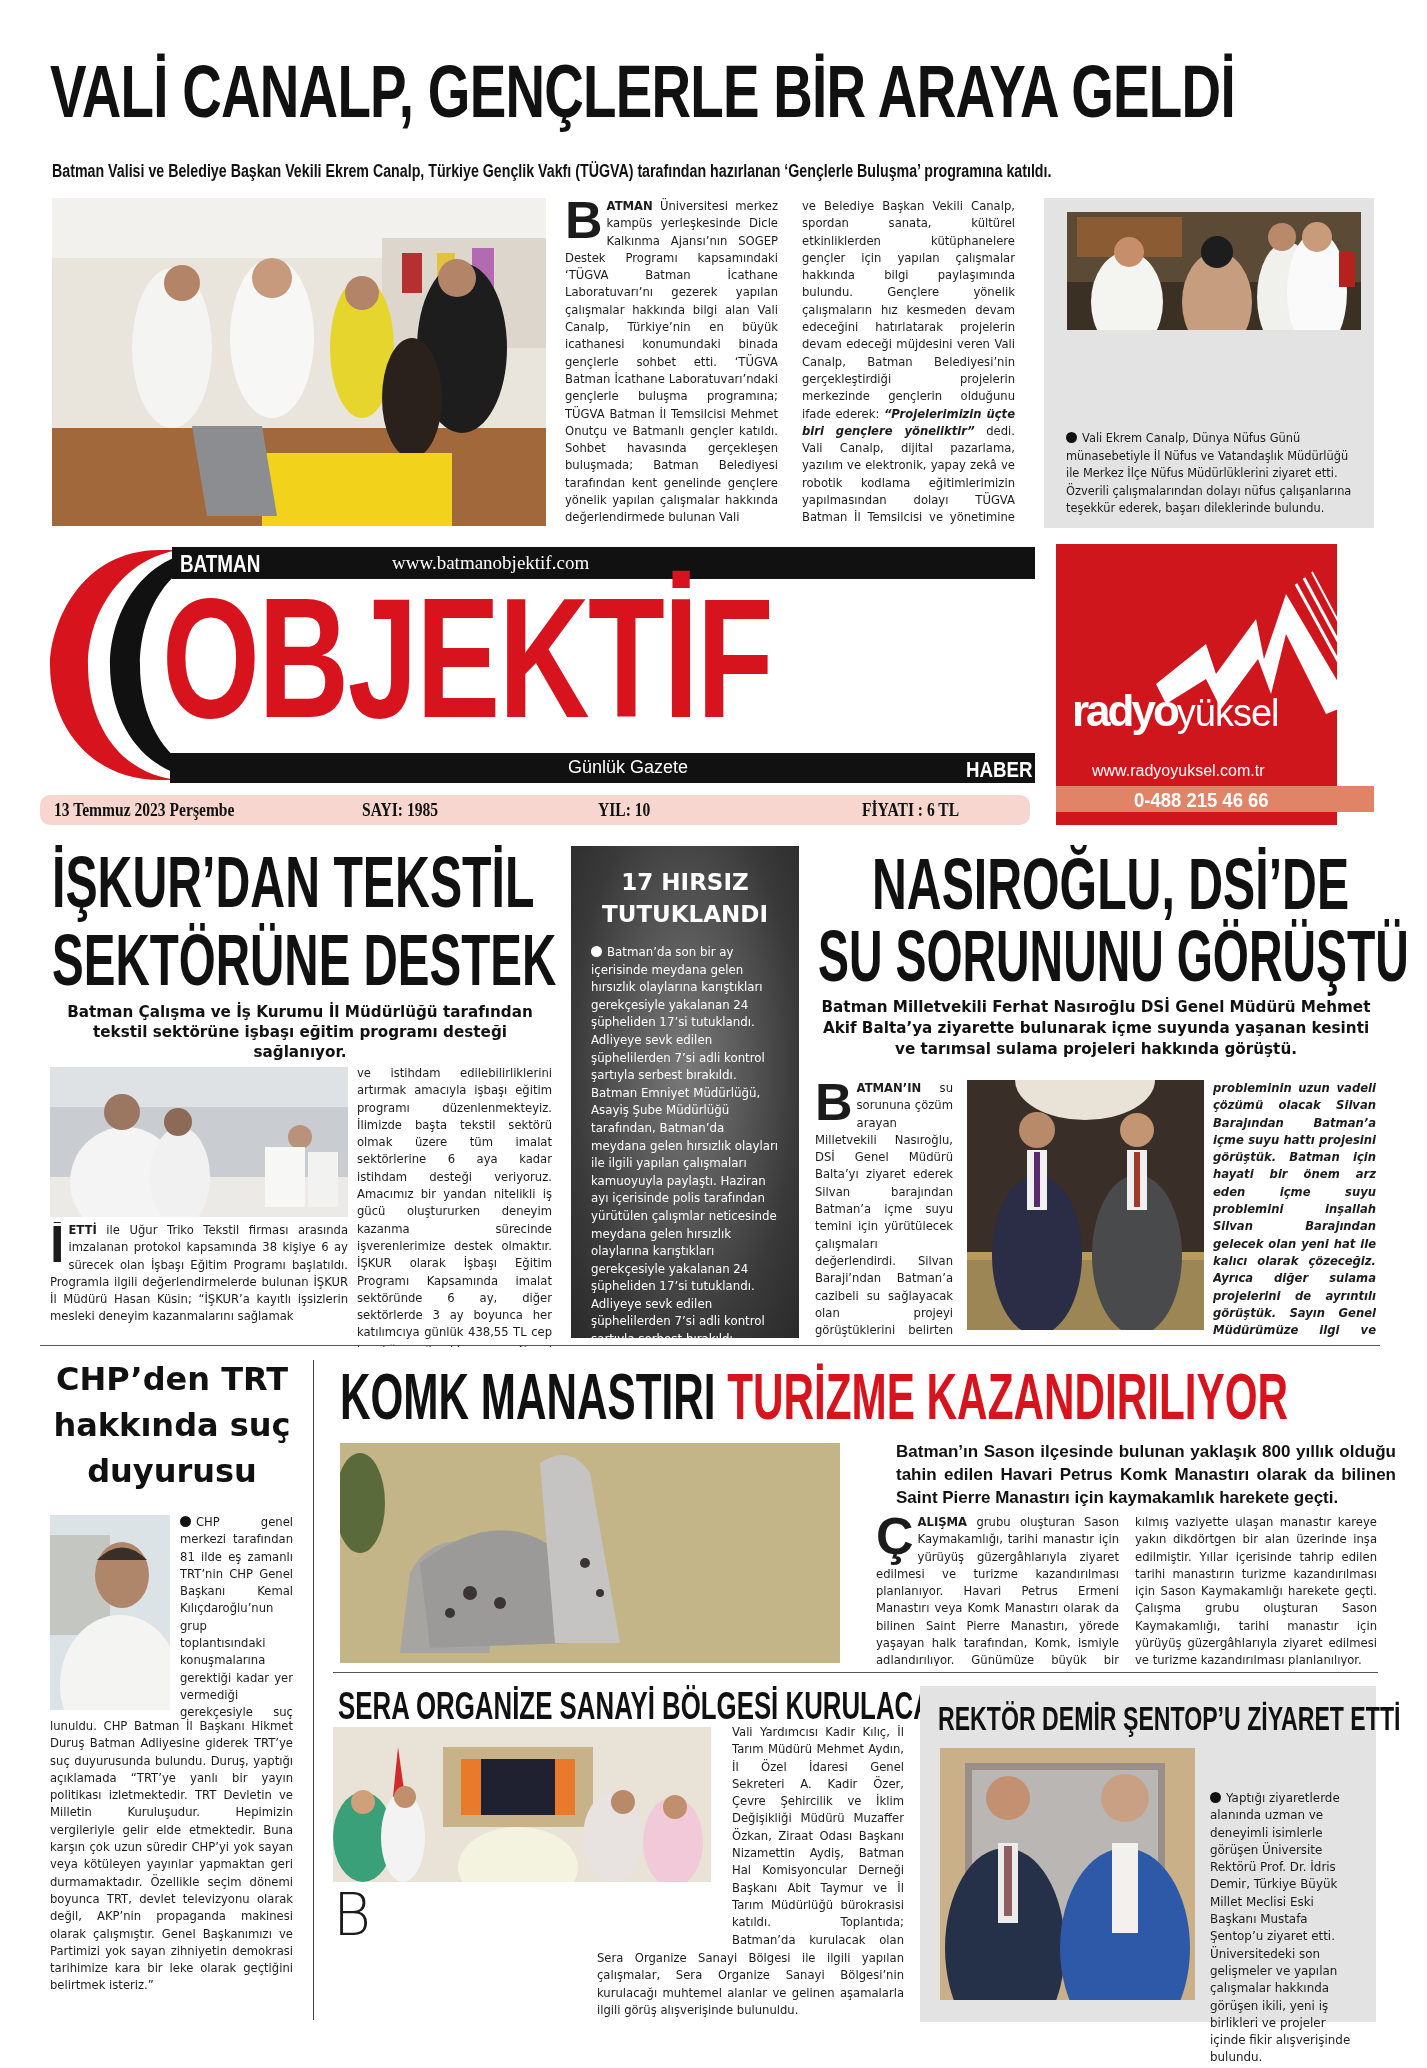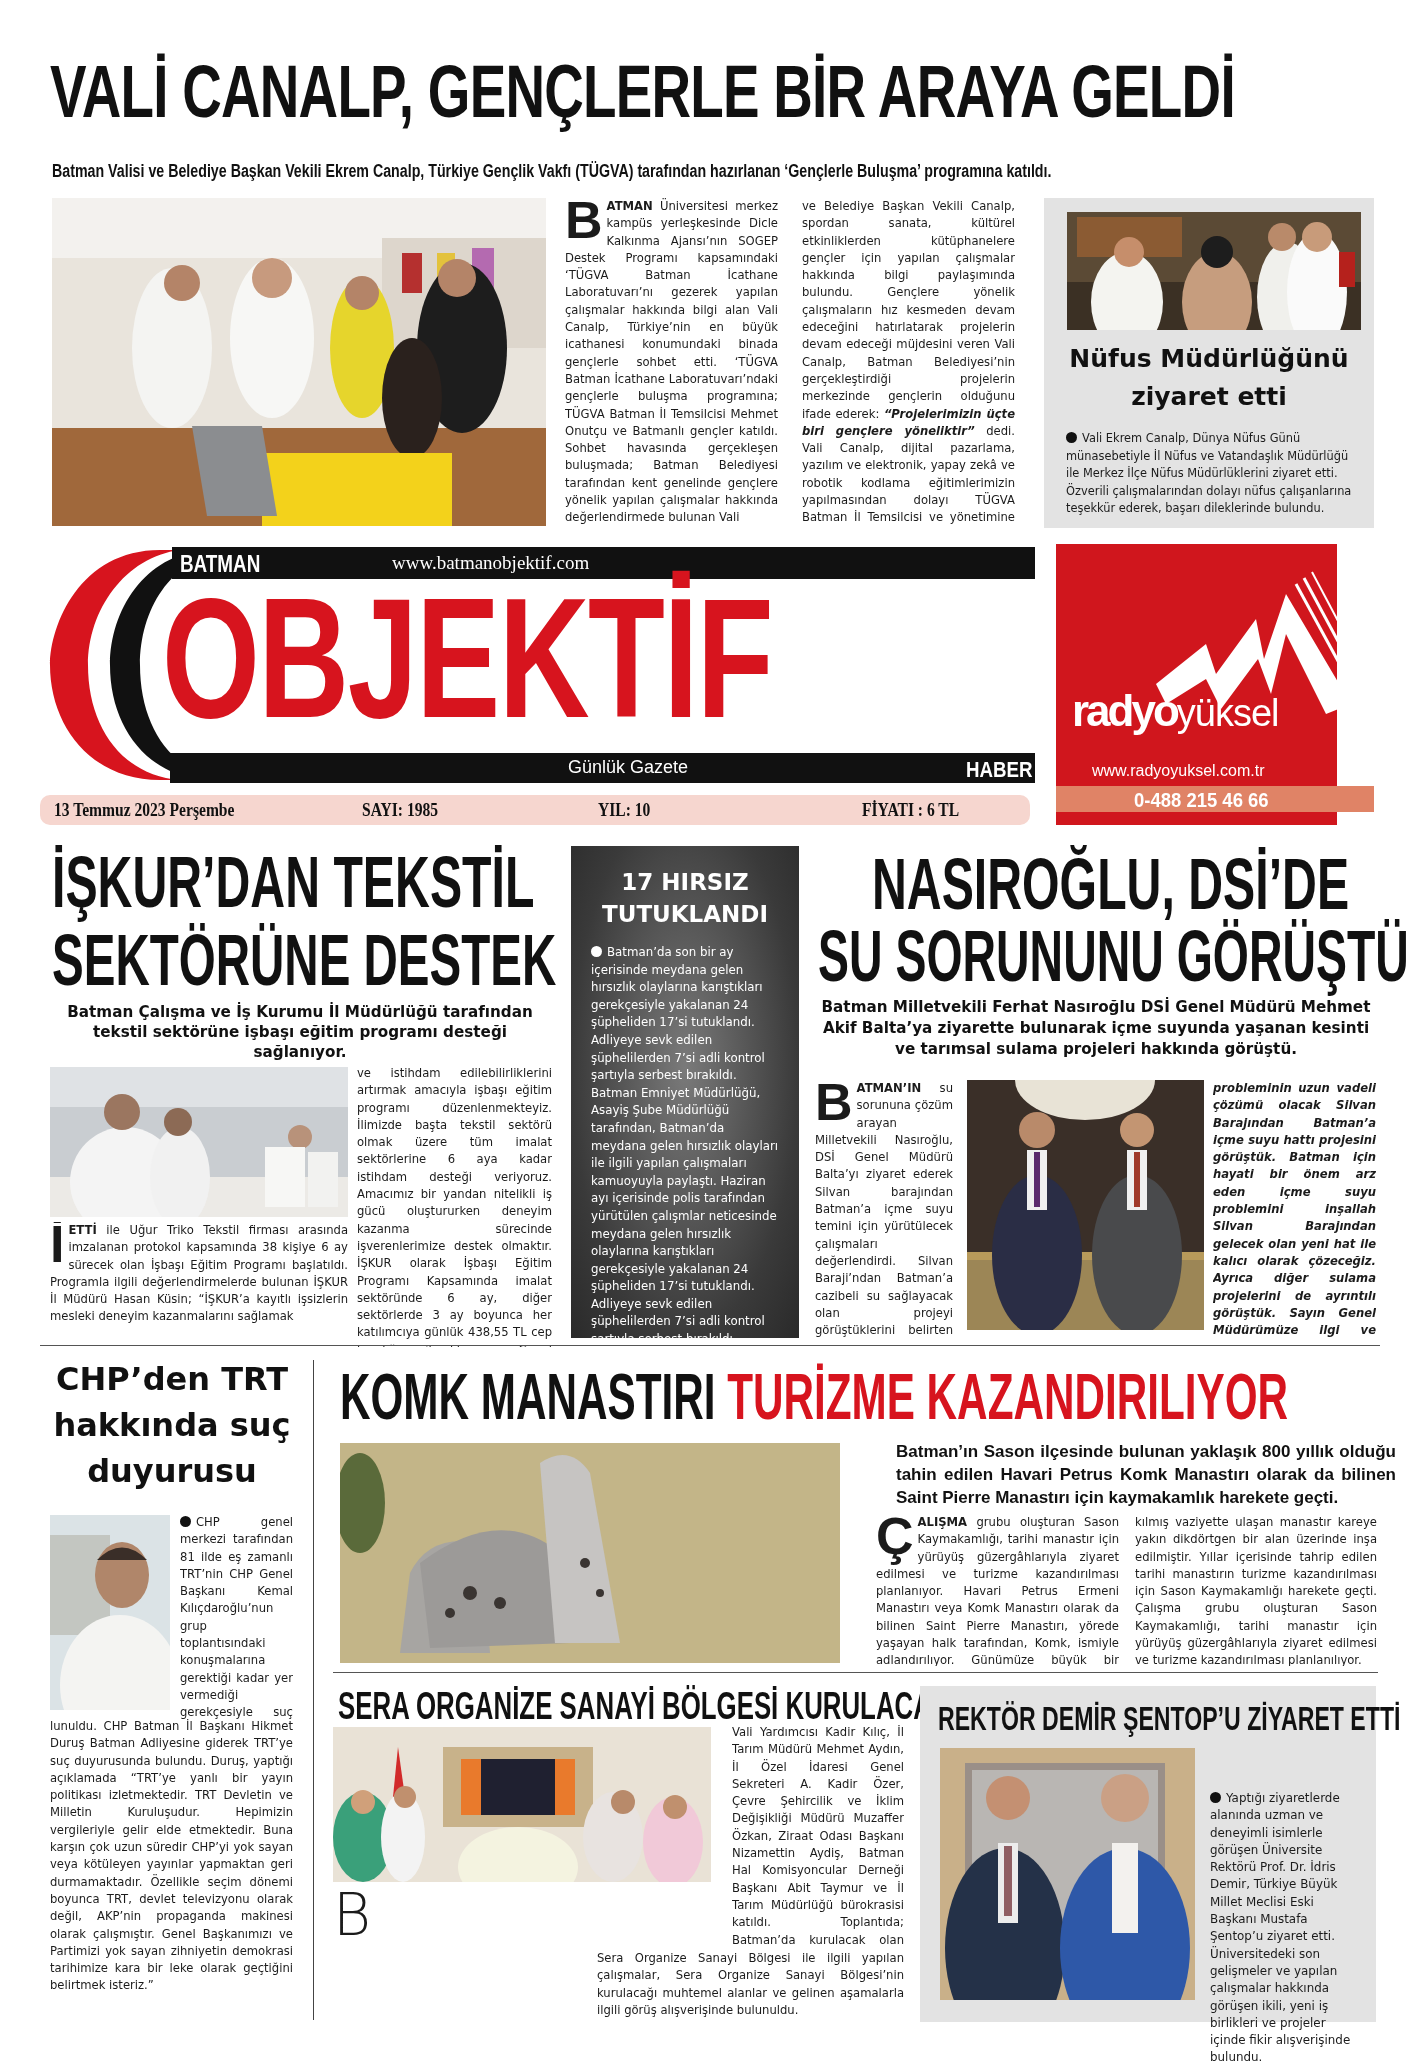--- a/index.html
+++ b/index.html
@@ -64,21 +64,20 @@
         <circle cx="62" cy="40" r="15" fill="#c68e6b"></circle>
       <ellipse cx="150" cy="90" rx="35" ry="50" fill="#c69d7e"></ellipse>
         <circle cx="150" cy="40" r="16" fill="#1d1d1d"></circle>
       <ellipse cx="220" cy="85" rx="30" ry="55" fill="#f0f0ec"></ellipse>
         <circle cx="215" cy="25" r="14" fill="#b98a6a"></circle>
       <ellipse cx="250" cy="80" rx="30" ry="60" fill="#fafafa"></ellipse>
         <circle cx="250" cy="25" r="15" fill="#c89b7a"></circle>
       <rect x="272" y="40" width="16" height="35" fill="#b5211c"></rect>
     </svg>
   </div>
-  <div class="abs" style="left:10px; top:142px; width:310px; text-align:center; font-family:'DejaVu Sans',sans-serif; font-weight:bold; font-size:25px; line-height:38px;">Nüfus Müdürlüğünü ziyaret etti</div>
   <div class="abs" style="left:22px; top:232px; width:296px; font-size:11.4px; line-height:17.5px; color:#1b1b1b;">
     <span class="bullet"></span><span>Vali Ekrem Canalp, Dünya Nüfus Günü münasebetiyle İl Nüfus ve Vatandaşlık Müdürlüğü ile Merkez İlçe Nüfus Müdürlüklerini ziyaret etti. Özverili çalışmalarından dolayı nüfus çalışanlarına teşekkür ederek, başarı dileklerinde bulundu.</span>
   </div>
 </div>
 
 <div class="abs" style="left:40px; top:535px; width:995px; height:300px;">
   <svg class="abs" style="left:0; top:0; width:200px; height:260px;" viewBox="0 0 200 260">
     <path d="M120 15 C 40 15, 10 90, 10 130 C 10 190, 50 245, 120 245 L 140 245 C 80 240, 48 190, 48 130 C 48 75, 85 22, 140 15 Z" fill="#d7141e"></path>
     <path d="M165 15 C 105 20, 70 75, 70 130 C 70 190, 105 240, 165 245 L 185 245 C 130 238, 100 190, 100 130 C 100 75, 130 25, 185 15 Z" fill="#111"></path>
   </svg>

